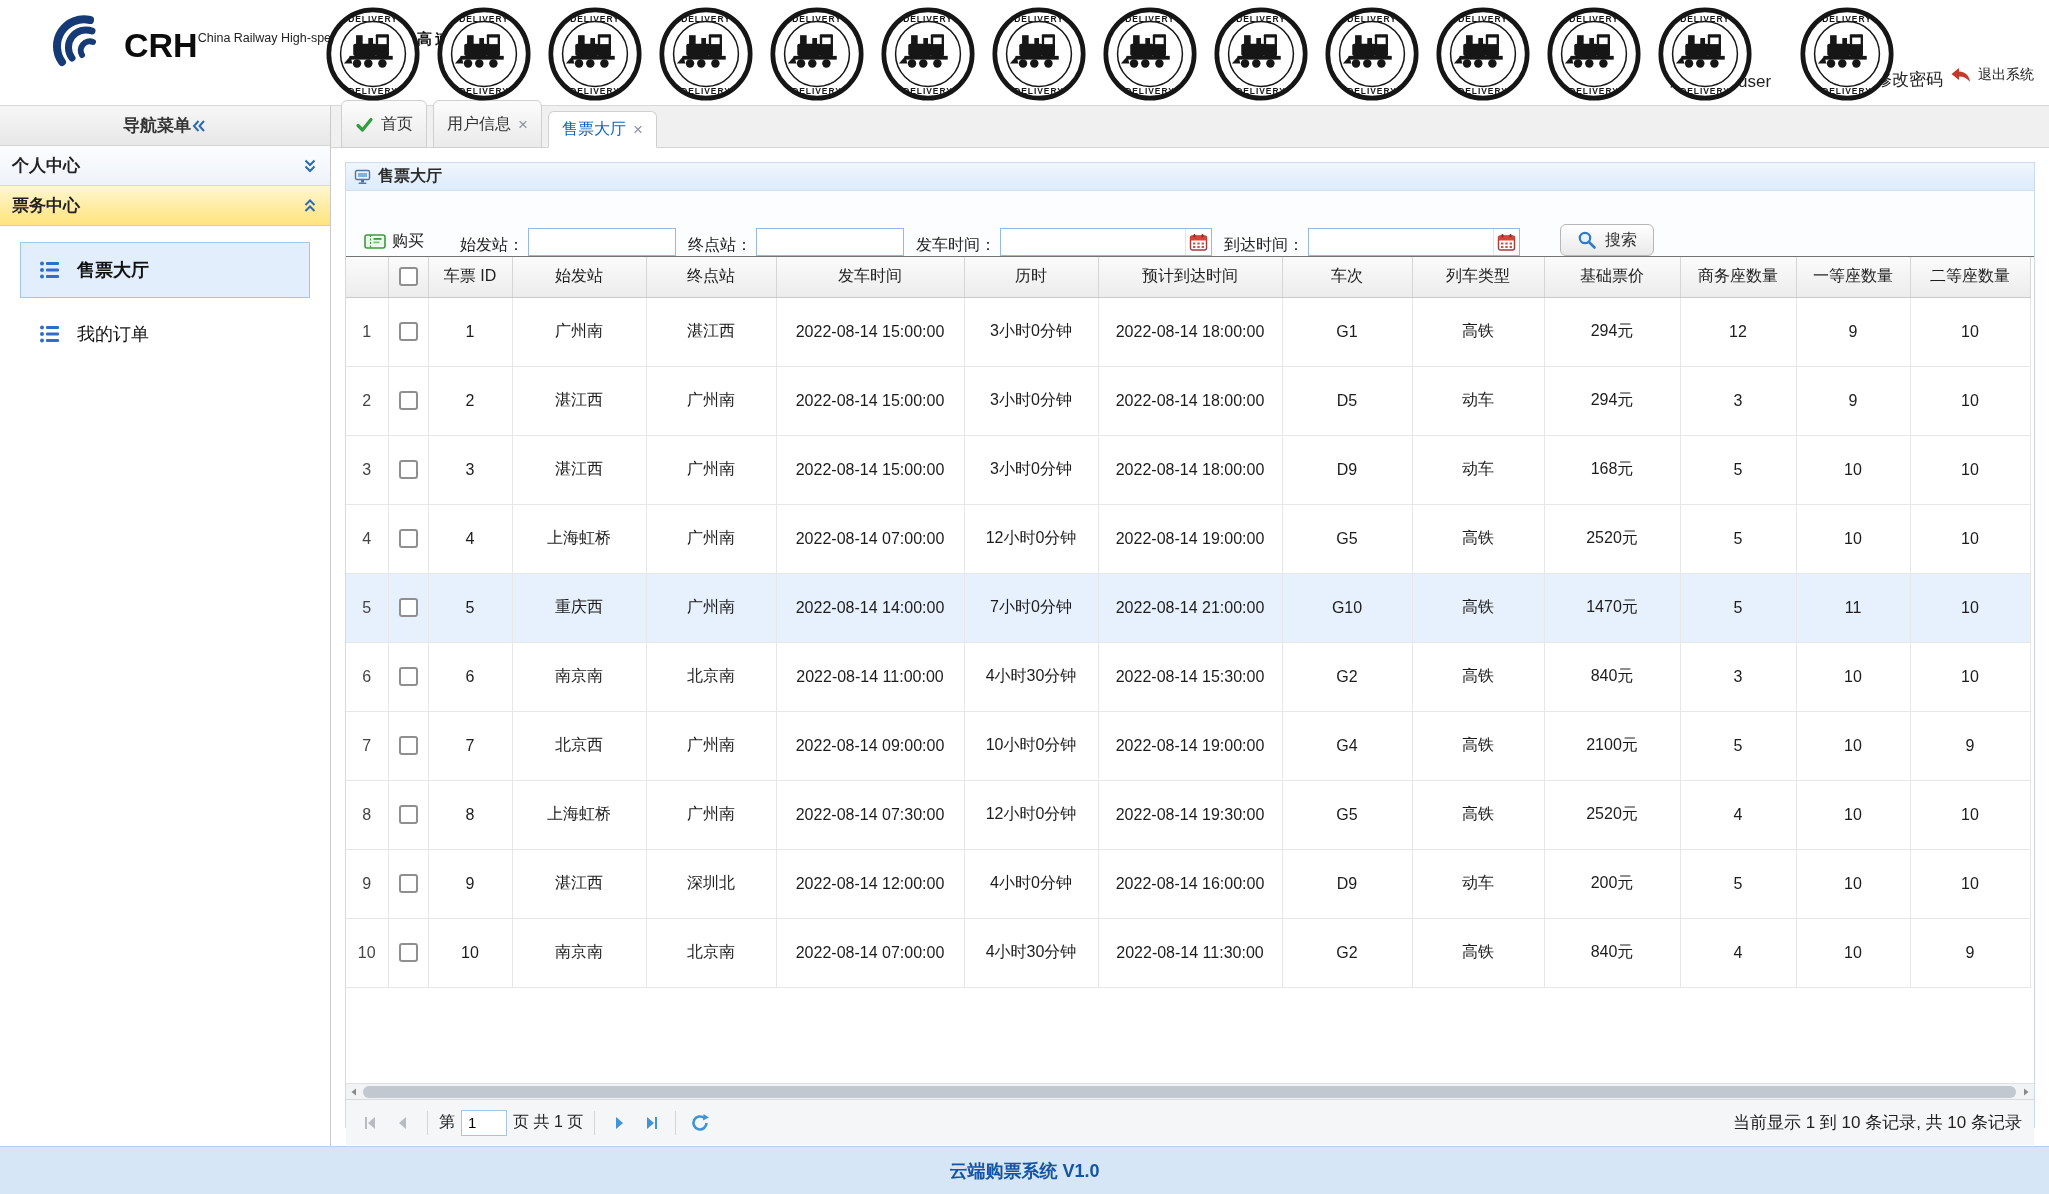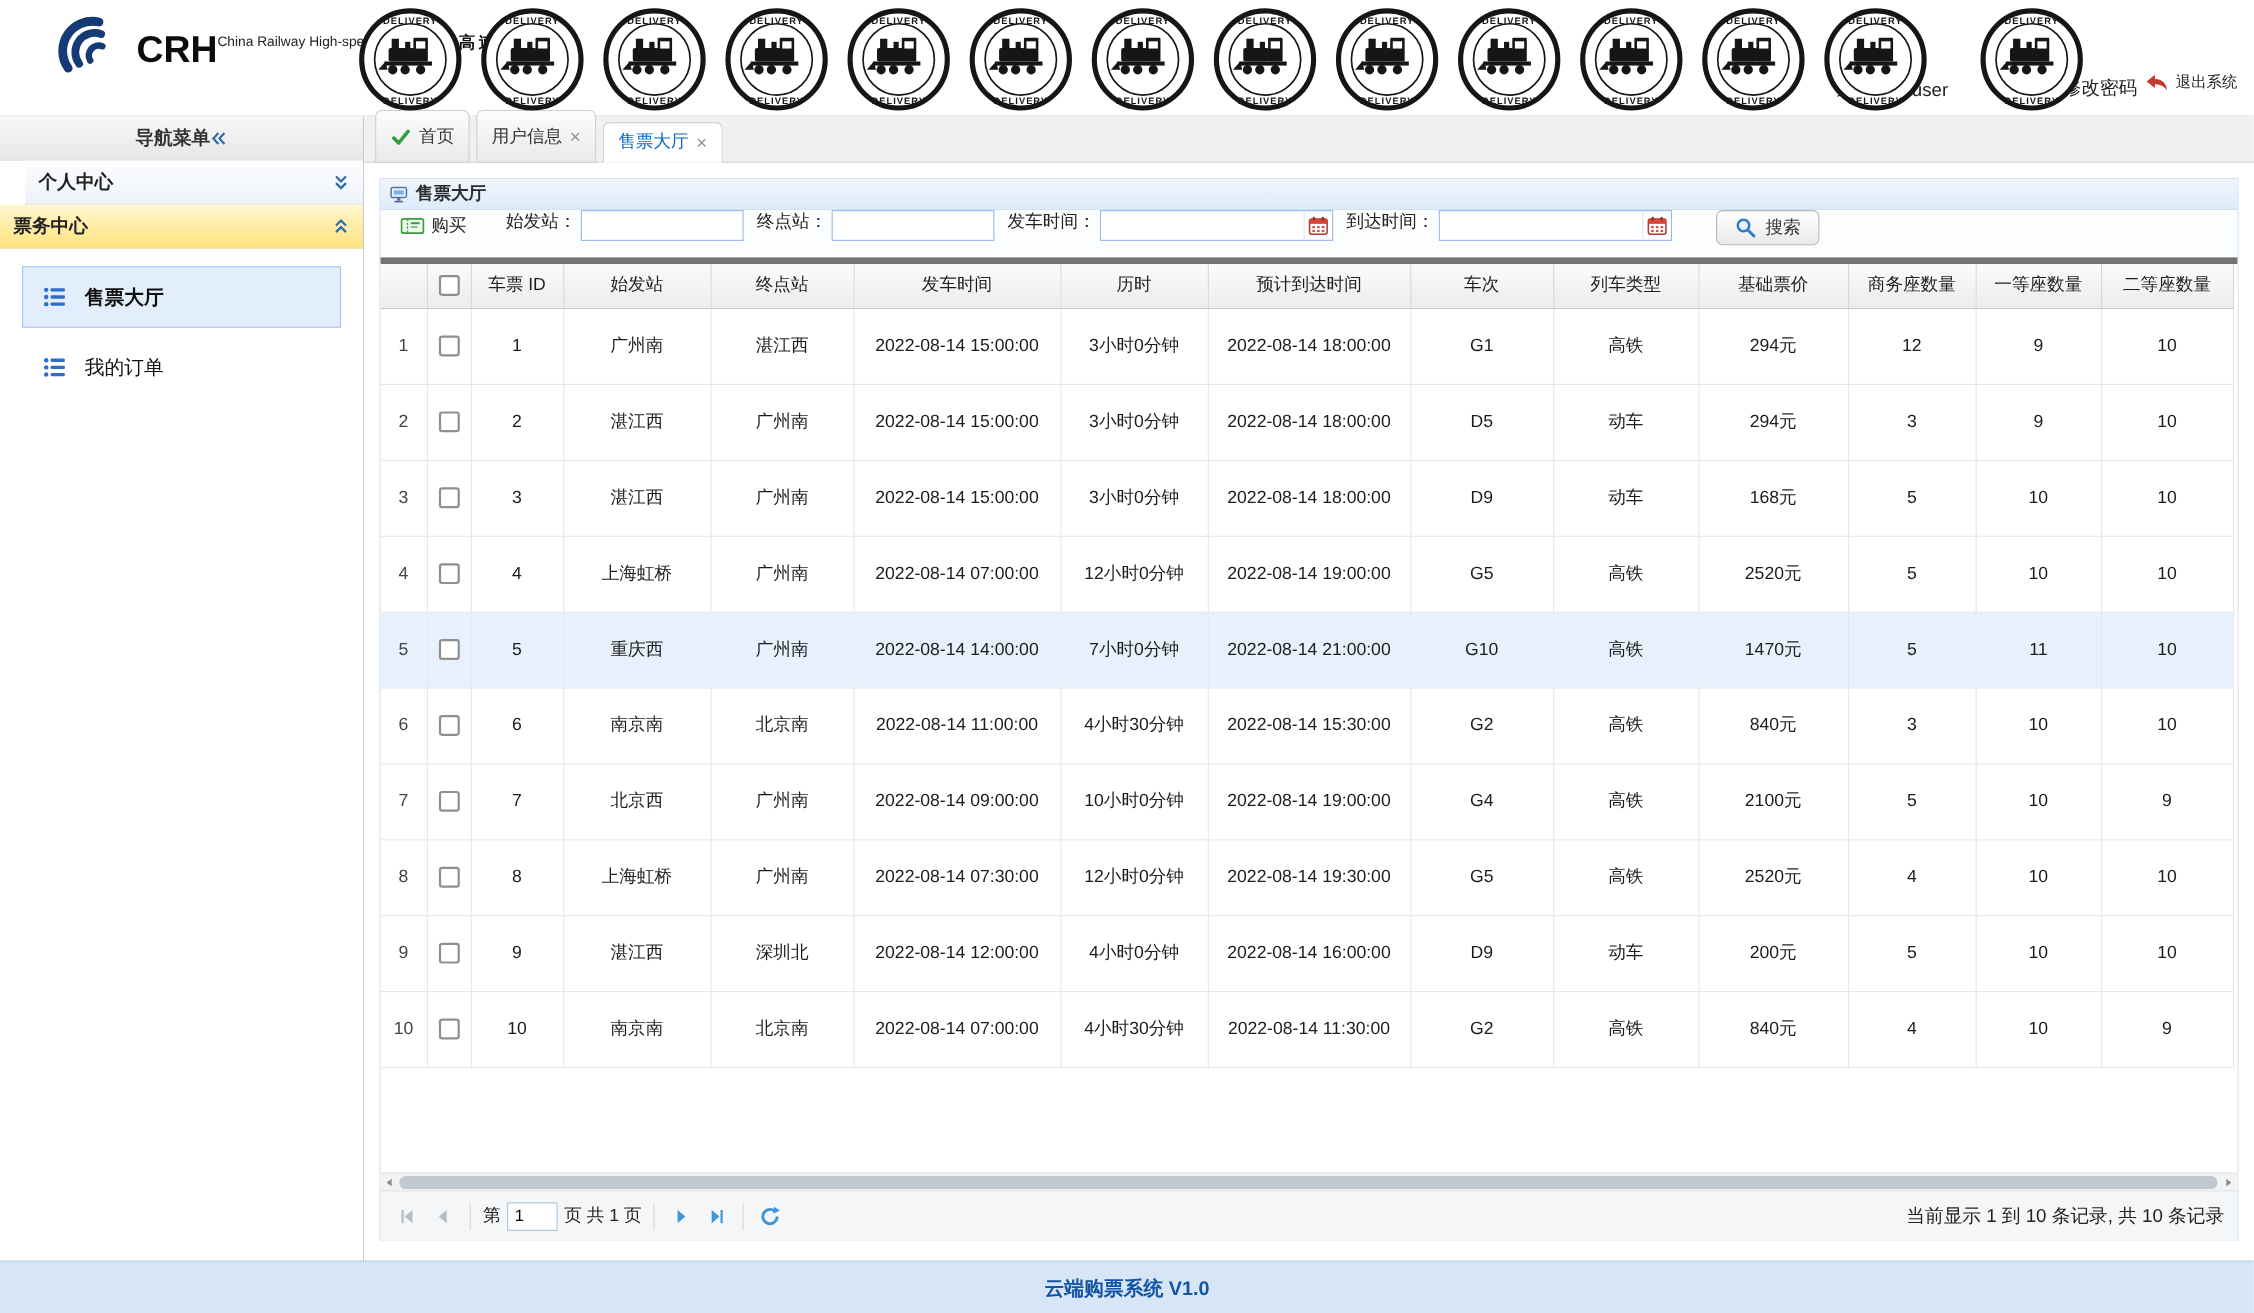--- a/index.html
+++ b/index.html
@@ -24,21 +24,21 @@
     font-size:14px; color:#222; white-space:nowrap; cursor:pointer; }
 
   
   .sidebar { position:absolute; left:0; top:106px; width:331px; height:1040px; background:#fff;
     border-right:1px solid #c9c9c9; }
   .nav-title { height:40px; background:linear-gradient(#f7f7f7,#e7e7e7); border-bottom:1px solid #d4d4d4;
     display:flex; align-items:center; justify-content:center; padding:0 12px;
     font-size:17px; font-weight:bold; color:#333; }
   .acc-header { height:40px; display:flex; align-items:center; justify-content:space-between;
     padding:0 12px; font-size:17px; font-weight:bold; color:#222; border-bottom:1px solid #d9d9d9; cursor:pointer; }
-  .acc-plain { background:linear-gradient(#fcfdff,#eef2f8);margin-left:23px; }
+  .acc-plain { background:linear-gradient(#fcfdff,#eef2f8); }
   .acc-active { background:linear-gradient(#fff7cf,#ffe37e); border-bottom:1px solid #e6cf7d; }
   .submenu { padding:16px 20px; }
   .menu-item { height:56px; display:flex; align-items:center; gap:14px; padding-left:16px;
     margin-bottom:8px; font-size:18px; color:#111; border:1px solid transparent; cursor:pointer; }
   .menu-item.selected { background:#e3eefc; border:1px solid #a3c6ec; font-weight:bold; }
 
   
   .main { position:absolute; left:331px; top:106px; width:1718px; height:1040px; background:#fff; }
   .tabbar { position:absolute; left:0; top:0; width:100%; height:42px; background:#f0f0f0;
     border-bottom:1px solid #d4d4d4; display:flex; align-items:flex-end; padding-left:10px; }
@@ -46,22 +46,22 @@
     border:1px solid #cfcfcf; border-radius:6px 6px 0 0; background:linear-gradient(#fcfcfc,#eaeaea);
     font-size:16px; color:#333; position:relative; top:1px; cursor:pointer; white-space:nowrap; }
   .tab.active { height:37px; background:#fff; color:#0a65c0; border-bottom-color:#fff; }
   .tab-close { font-size:17px; color:#8a93a2; line-height:1; cursor:pointer; }
 
   
   .panel { position:absolute; left:14px; top:56px; width:1690px; height:966px;
     border:1px solid #cbdaec; background:#fff; }
   .panel-hd { height:28px; background:linear-gradient(#eff6fe,#ddebfa); border-bottom:1px solid #cfe0f1;
     display:flex; align-items:center; gap:7px; padding:0 8px; font-size:16px; font-weight:bold; color:#2b2b2b; }
-  .toolbar { height:49px; display:flex; align-items:flex-start; padding:0 10px; background:#fcfdff;
-    border-bottom:6px solid #737373; font-size:16px; color:#222; }
+  .toolbar { height:66px; display:flex; align-items:flex-end; padding:0 10px; background:#fcfdff;
+    border-bottom:1px solid #737373; font-size:16px; color:#222; }
   .buy-btn { display:flex; align-items:center; gap:6px; padding:4px 8px; margin-right:16px;
     border-radius:4px; cursor:pointer; }
   .fld-label { margin-left:12px; margin-right:4px; white-space:nowrap; }
   .tb-input { width:148px; height:28px; border:1px solid #95b8e7; padding:0 6px; font-size:15px;
     font-family:inherit; }
   .date-wrap { display:inline-flex; align-items:center; width:212px; height:28px;
     border:1px solid #95b8e7; background:#fff; }
   .date-input { flex:1; min-width:0; border:none; outline:none; height:24px; padding:0 6px;
     font-size:15px; font-family:inherit; }
   .cal-btn { width:26px; height:26px; display:flex; align-items:center; justify-content:center;

